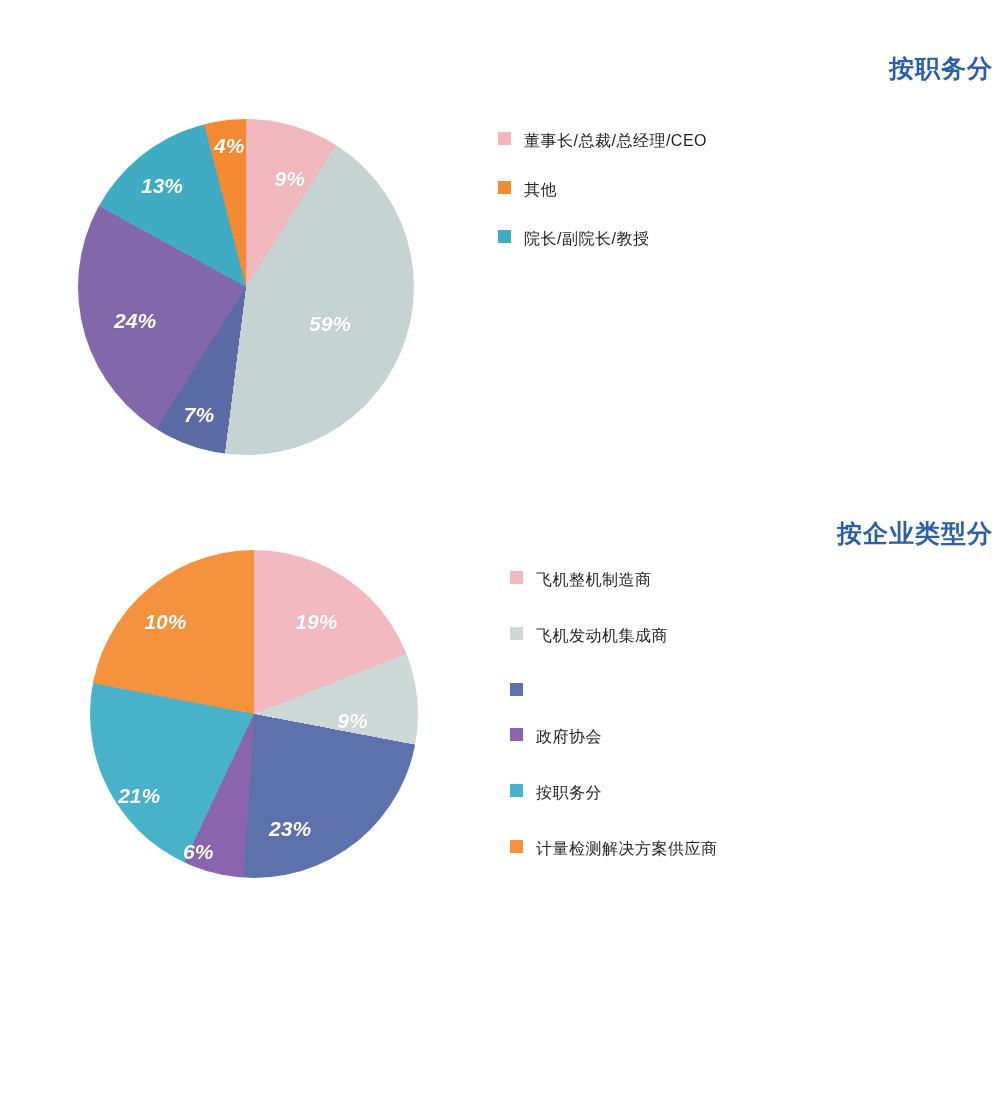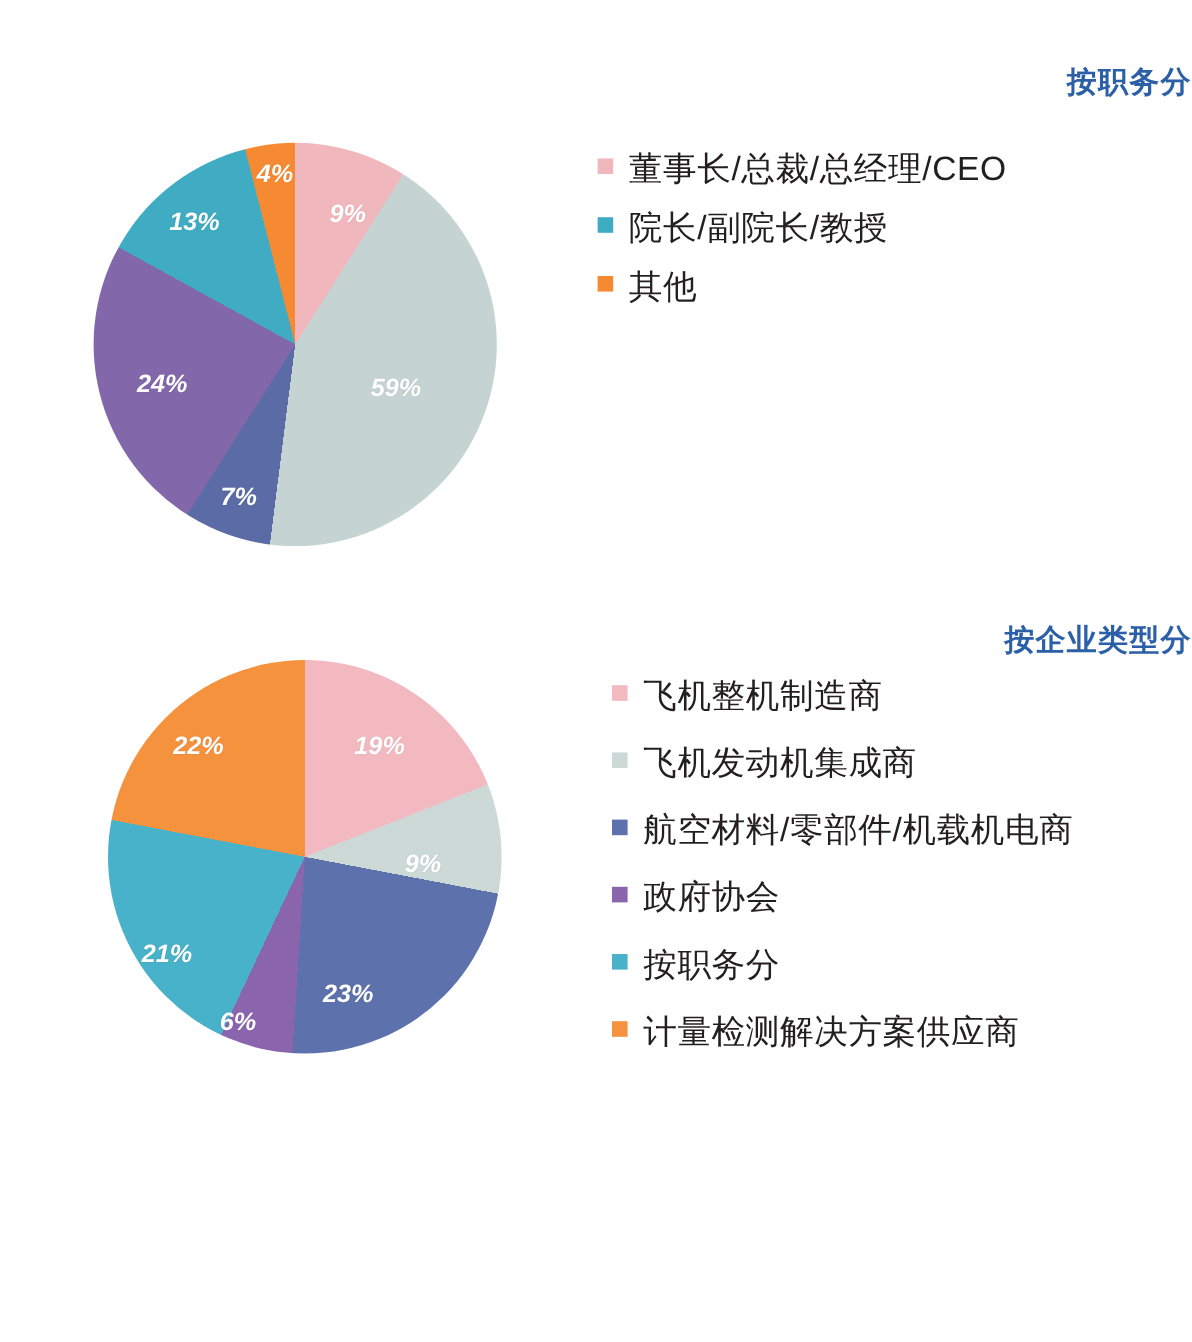--- a/index.html
+++ b/index.html
@@ -60,21 +60,21 @@
     align-items: flex-start;
   }
   .legend-swatch {
     flex: 0 0 auto;
     width: 13px;
     height: 13px;
     margin-top: 7px;
     margin-right: 13px;
   }
   .legend-label {
-    font-size: 28px;
+    font-size: 16px;
     line-height: 31px;
     color: #231f20;
     letter-spacing: 0.5px;
   }
 
   
   #block-jobs { padding-top: 52px; }
   #block-jobs .chart-title { margin-bottom: 34px; }
   #block-jobs .pie-wrap { width: 420px; padding-left: 78px; }
   #block-jobs .pie { width: 336px; height: 336px; }
@@ -104,56 +104,55 @@
         <div class="pie-label" style="left:25%;top:20%;">13%</div>
         <div class="pie-label" style="left:45%;top:8%;">4%</div>
       </div>
     </div>
     <div class="legend">
       <div class="legend-item">
         <span class="legend-swatch" style="background:#f0b8bd;"></span>
         <span class="legend-label">董事长/总裁/总经理/CEO</span>
       </div>
       <div class="legend-item">
+        <span class="legend-swatch" style="background:#f58a32;"></span>
+        <span class="legend-label">其他</span>
+      </div>
+      <div class="legend-item">
         <span class="legend-swatch" style="background:#3facc4;"></span>
         <span class="legend-label">院长/副院长/教授</span>
-      </div>
-      <div class="legend-item">
-        <span class="legend-swatch" style="background:#f58a32;"></span>
-        <span class="legend-label">其他</span>
       </div>
     </div>
   </div>
 </div>
 
 <div class="chart-block" id="block-companies">
   <div class="chart-title">按企业类型分</div>
   <div class="chart-body">
     <div class="pie-wrap">
       <div class="pie" id="pie-companies" style="background: conic-gradient(rgb(242, 185, 192) 0deg, rgb(242, 185, 192) 68.4deg, rgb(205, 217, 214) 68.4deg, rgb(205, 217, 214) 100.8deg, rgb(93, 113, 172) 100.8deg, rgb(93, 113, 172) 183.6deg, rgb(138, 100, 173) 183.6deg, rgb(138, 100, 173) 205.2deg, rgb(71, 178, 201) 205.2deg, rgb(71, 178, 201) 280.8deg, rgb(245, 146, 62) 280.8deg, rgb(245, 146, 62) 360deg);">
         <div class="pie-label" style="left:69%;top:22%;">19%</div>
         <div class="pie-label" style="left:80%;top:52%;">9%</div>
         <div class="pie-label" style="left:61%;top:85%;">23%</div>
         <div class="pie-label" style="left:33%;top:92%;">6%</div>
         <div class="pie-label" style="left:15%;top:75%;">21%</div>
-        <div class="pie-label" style="left:23%;top:22%;">22%</div>
+        <div class="pie-label" style="left:23%;top:22%;">10%</div>
       </div>
     </div>
     <div class="legend">
       <div class="legend-item">
         <span class="legend-swatch" style="background:#f2b9c0;"></span>
         <span class="legend-label">飞机整机制造商</span>
       </div>
       <div class="legend-item">
         <span class="legend-swatch" style="background:#cdd9d6;"></span>
         <span class="legend-label">飞机发动机集成商</span>
       </div>
       <div class="legend-item">
         <span class="legend-swatch" style="background:#5d71ac;"></span>
-        <span class="legend-label">航空材料/零部件/机载机电商</span>
       </div>
       <div class="legend-item">
         <span class="legend-swatch" style="background:#8a64ad;"></span>
         <span class="legend-label">政府协会</span>
       </div>
       <div class="legend-item">
         <span class="legend-swatch" style="background:#47b2c9;"></span>
         <span class="legend-label">按职务分</span>
       </div>
       <div class="legend-item">

